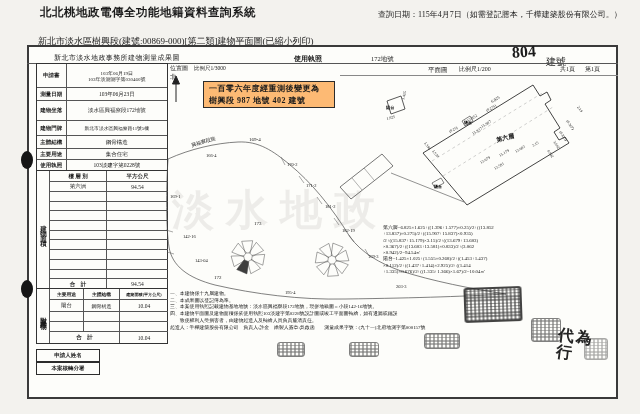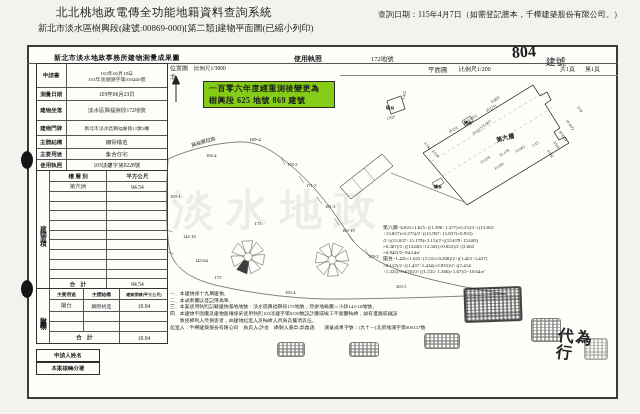--- a/index.html
+++ b/index.html
@@ -33,50 +33,50 @@
   .wm{position:absolute;font-weight:700;color:#6b655e;opacity:.10;letter-spacing:12px;
       pointer-events:none}
   .hand{position:absolute;font-weight:700;color:#242424;transform:rotate(7deg);
         font-size:16px;line-height:17px;width:38px;word-break:break-all;letter-spacing:2px}
   svg text{fill:#161616;font-family:"Liberation Serif","DejaVu Serif",serif}
   .blob{position:absolute;background:#151515;border-radius:50%}
 </style>
 </head>
 <body>
 
-<div class="t" style="left:56px;top:6px;font-size:11.5px;font-weight:400;letter-spacing:.5px">北北桃地政電傳全功能地籍資料查詢系統</div>
+<div class="t" style="left:40px;top:6px;font-size:11.5px;font-weight:700;letter-spacing:.5px">北北桃地政電傳全功能地籍資料查詢系統</div>
 <div class="t" style="left:378px;top:10px;font-size:8px">查詢日期：115年4月7日（如需登記謄本，千樺建築股份有限公司。）</div>
-<div class="t" style="left:38px;top:23px;font-size:9px">新北市淡水區樹興段(建號:00869-000)[第二類]建物平面圖(已縮小列印)</div>
+<div class="t" style="left:38px;top:36px;font-size:9px">新北市淡水區樹興段(建號:00869-000)[第二類]建物平面圖(已縮小列印)</div>
 
 <div class="doc"></div>
 <div class="blob" style="left:21px;top:151px;width:12px;height:18px"></div>
 <div class="blob" style="left:21px;top:280px;width:12px;height:18px"></div>
 
 <div class="wm" style="left:172px;top:182px;font-size:42px">淡水地政</div>
 
-<div class="t" style="left:54px;top:54px;font-size:7px;font-weight:700;letter-spacing:.4px">新北市淡水地政事務所建物測量成果圖</div>
+<div class="t" style="left:54px;top:54px;font-size:7px;font-weight:400;letter-spacing:.4px">新北市淡水地政事務所建物測量成果圖</div>
 <div class="t" style="left:294px;top:55px;font-size:7px;font-weight:700">使用執照</div>
 <div class="t" style="left:371px;top:55px;font-size:6.5px">172地號</div>
 <div class="t" style="left:512px;top:43px;font-size:16px;font-weight:700;transform:rotate(-4deg)">804</div>
 <div class="t" style="left:546px;top:56px;font-size:10px">建號</div>
 <div class="hline" style="left:27px;top:63px;width:591px"></div>
 
 <div class="t" style="left:170px;top:65px;font-size:6px">位置圖</div>
 <div class="t" style="left:194px;top:65px;font-size:5.5px">比例尺1/3000</div>
 <div class="t" style="left:170px;top:73px;font-size:6.5px">北</div>
 
 <div class="t" style="left:428px;top:66px;font-size:6.5px">平面圖</div>
 <div class="t" style="left:459px;top:66px;font-size:6px">比例尺1/200</div>
 <div class="t" style="left:560px;top:66px;font-size:6px">共1頁</div>
 <div class="t" style="left:585px;top:66px;font-size:6px">第1頁</div>
 <div class="hline" style="left:340px;top:75px;width:278px;border-color:#888"></div>
 
-<div class="box" style="left:203px;top:81px;width:132px;height:27px;background:#84cc16">
+<div class="box" style="left:203px;top:81px;width:132px;height:27px;background:#fdba74">
   <div class="t" style="left:5px;top:2px;font-size:8px;font-weight:700;letter-spacing:.5px">一百零六年度經重測後變更為</div>
-  <div class="t" style="left:5px;top:14px;font-size:8px;font-weight:700;letter-spacing:.5px">樹興段 625 地號 869 建號</div>
+  <div class="t" style="left:5px;top:14px;font-size:8px;font-weight:700;letter-spacing:.5px">樹興段 987 地號 402 建號</div>
 </div>
 
 <div class="tbl" style="left:36px;top:63px;width:132px;flex-direction:column">
     <div class="row" style="height: 24px;">
       <div class="cell lbl" style="width: 30px; font-size: 5.5px;">
         <div>申請書</div>
       </div>
       <div class="cell" style="width: 102px; font-size: 5px;">
         <div>103年06月19日</div>
         <div>103年淡測測字第030460號</div>

